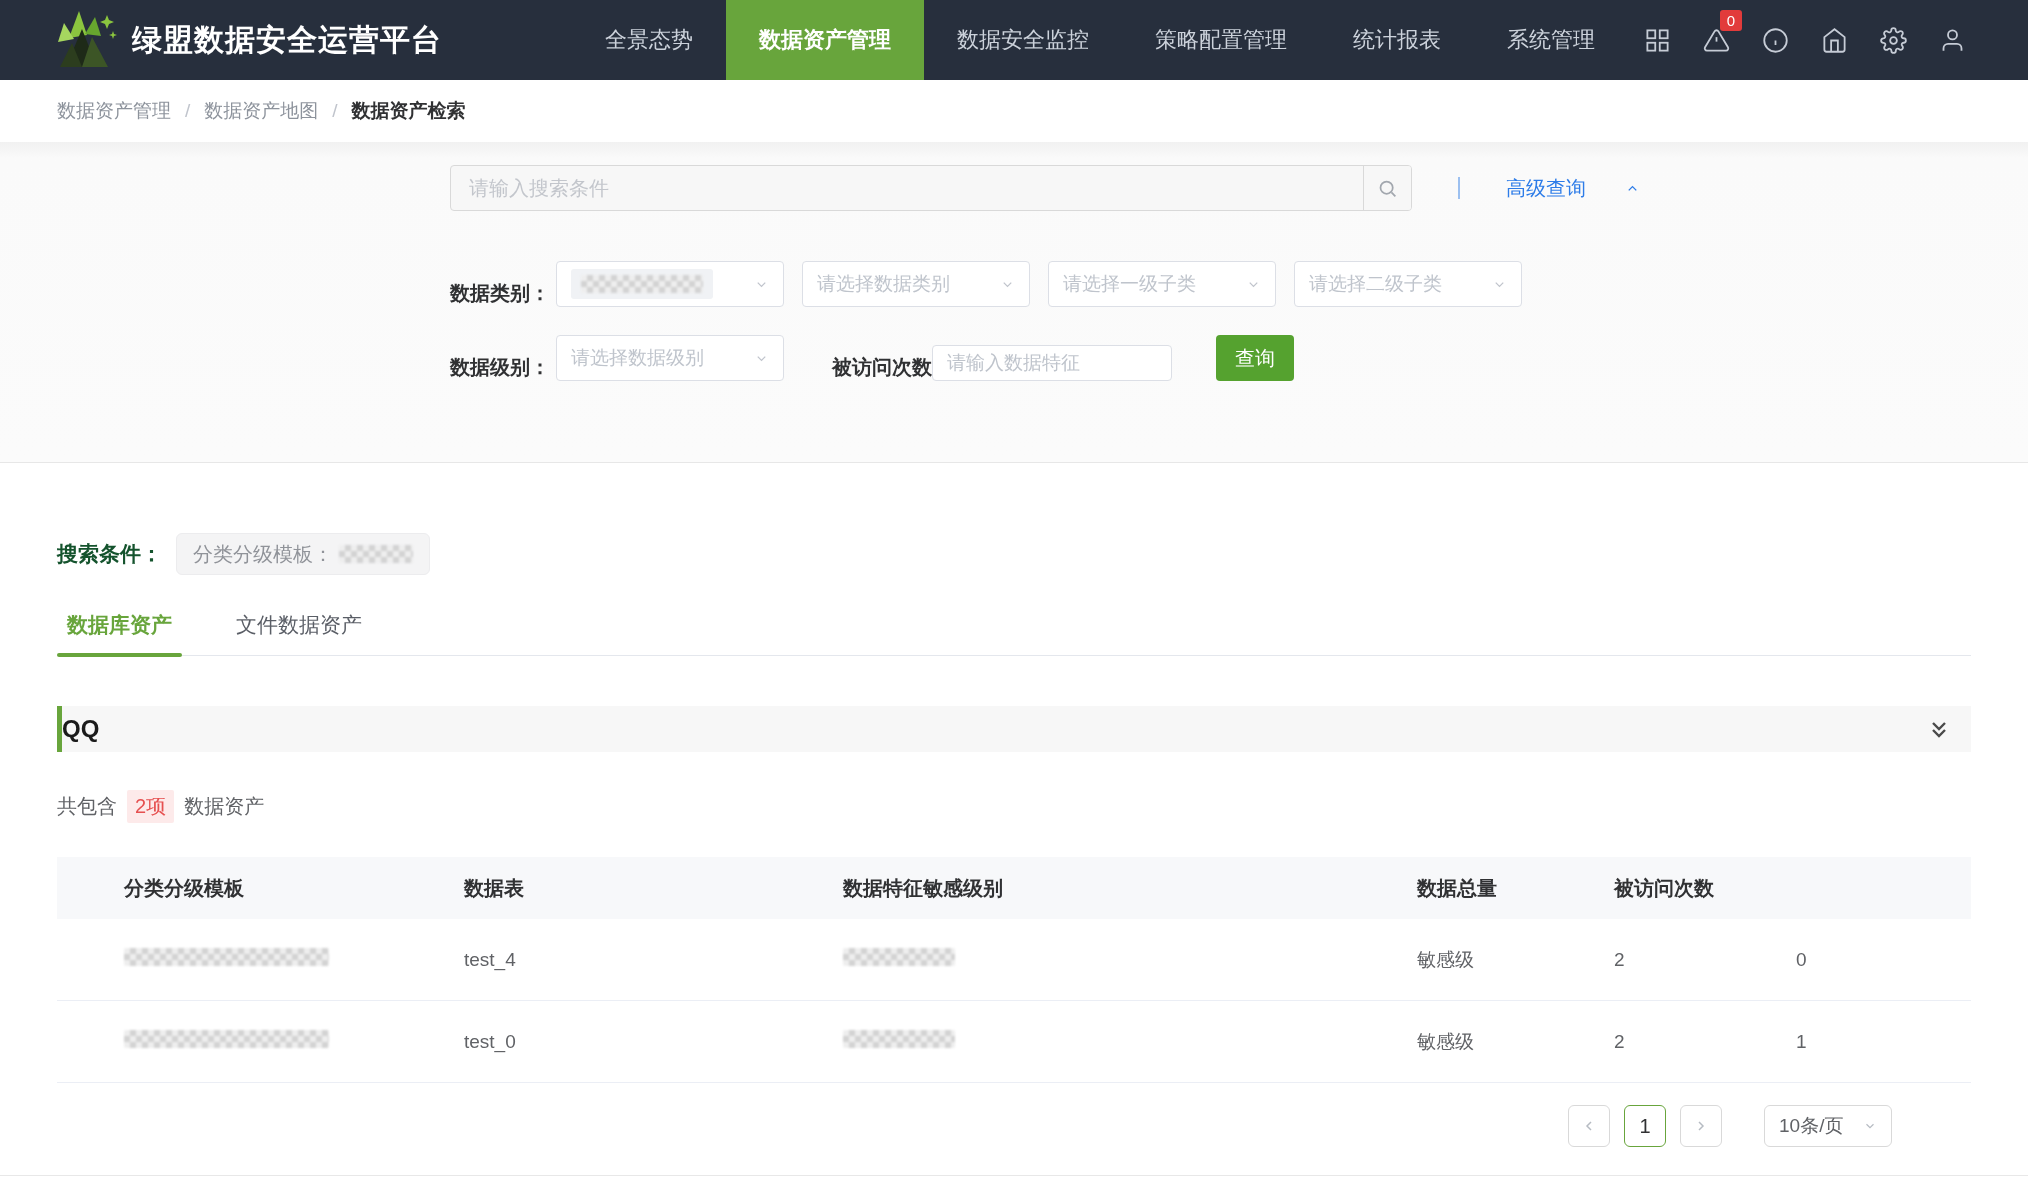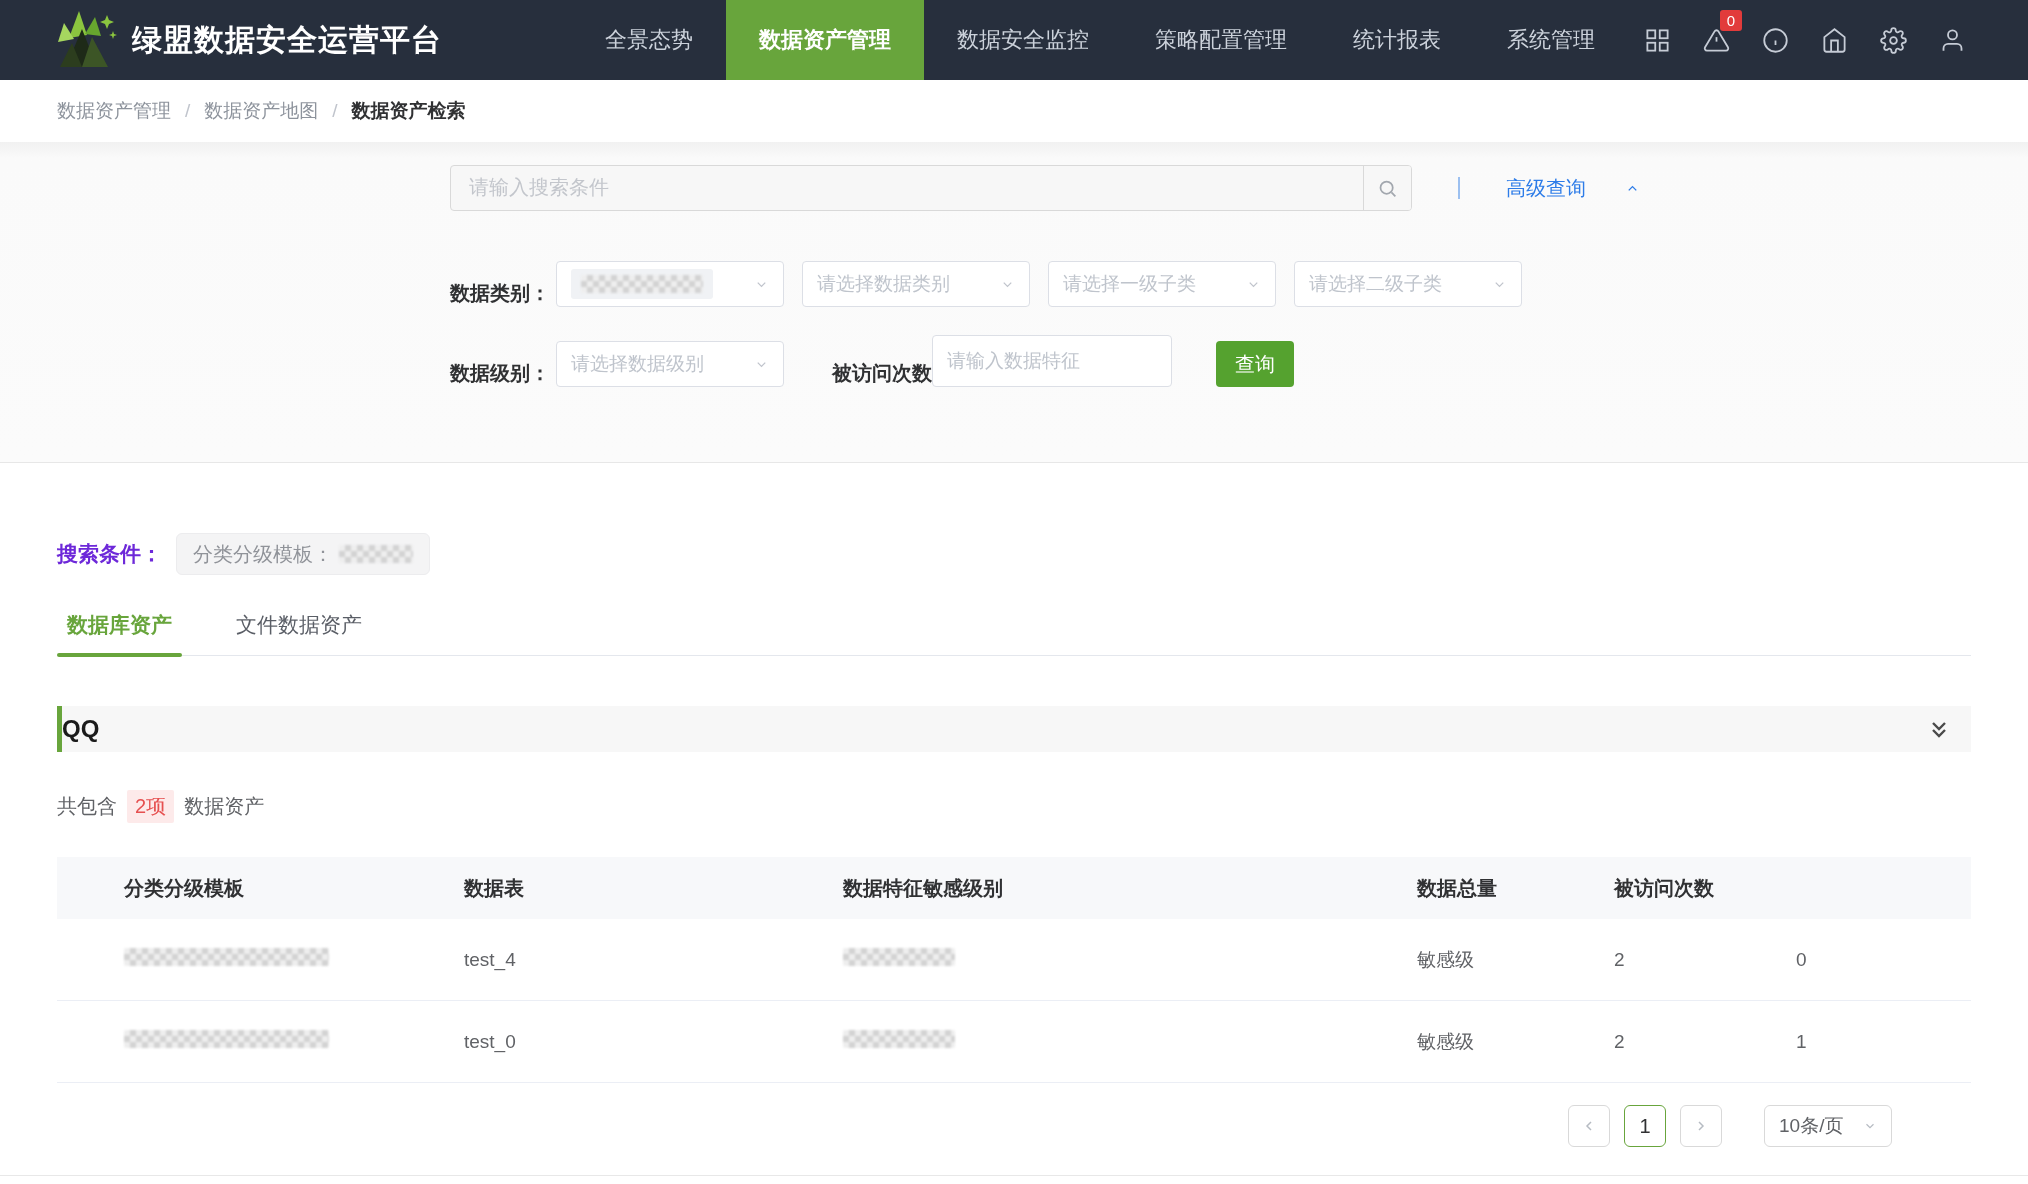--- a/index.html
+++ b/index.html
@@ -32,53 +32,53 @@
   .crumb { cursor:pointer; }
   .crumb-sep { margin:0 14px; color:#c0c4cc; }
   .crumb.current { color:#303133; font-weight:bold; cursor:default; }
 
   
   .search-panel { height:321px; background:linear-gradient(180deg,#f1f1f1 0,#fafafa 16px,#fbfbfb 100%);
     border-bottom:1px solid #e7e7e7; padding:23px 0 0 450px; }
   .search-row { display:flex; align-items:center; }
   .search-input-group { display:flex; width:962px; height:46px; border:1px solid #d9d9d9; border-radius:4px; background:#f7f7f7; overflow:hidden; }
   .search-input { flex:1; border:none; outline:none; background:transparent; padding:0 18px; font-size:20px; color:#333;
-    font-family:Liberation Mono, monospace; }
+    font-family:Liberation Serif, serif; }
   .search-input::placeholder { color:#c3c6cc; }
   .search-btn { width:48px; display:flex; align-items:center; justify-content:center; border-left:1px solid #d9d9d9; cursor:pointer; background:#f7f7f7; }
   .search-btn svg { width:21px; height:21px; stroke:#a2a7ae; fill:none; stroke-width:2; }
   .advanced { display:flex; align-items:center; margin-left:46px; color:var(--link_blue); font-size:20px; cursor:pointer;gap:34px; }
   .advanced .vbar { width:2px; height:22px; background:#9cc0f0; margin-right:12px; }
   .advanced svg { width:15px; height:15px; stroke:var(--link_blue); fill:none; stroke-width:2.2; margin-left:5px; }
 
   .filter-row { display:flex; align-items:flex-end; }
   .filter-row.r1 { margin-top:50px; }
   .filter-row.r2 { margin-top:28px; }
   .f-label { width:106px; font-size:20px; font-weight:600; color:#303133; white-space:nowrap; }
   .sel { width:228px; height:46px; background:#fff; border:1px solid #dcdfe6; border-radius:4px;
     display:flex; align-items:center; justify-content:space-between; padding:0 14px; margin-right:18px; cursor:pointer; }
   .sel .ph { color:#bfc4cc; font-size:19px; white-space:nowrap; }
   .sel svg { width:15px; height:15px; stroke:#c0c4cc; fill:none; stroke-width:2; flex:none; }
   .sel-tag { background:#f0f2f5; border-radius:3px; height:30px; display:flex; align-items:center; padding:0 10px; }
-  .txt-input { width:240px; height:52px; background:#fff; border:1px solid #dcdfe6; border-radius:4px;
+  .txt-input { width:240px; height:36px; background:#fff; border:1px solid #dcdfe6; border-radius:4px;
     padding:0 14px; font-size:19px; outline:none; font-family:"Liberation Sans","DejaVu Sans",sans-serif; }
   .txt-input::placeholder { color:#bfc4cc; }
   .lbl2 { width:100px; margin-left:30px; }
   .query-btn { width:78px; height:46px; margin-left:44px; background:var(--button_green); border:none; border-radius:4px;
     color:#fff; font-size:20px; cursor:pointer; font-family:"Liberation Sans","DejaVu Sans",sans-serif; }
 
   
   .mosaic { display:inline-block; height:18px; border-radius:2px;
     background-image:linear-gradient(45deg,#d3d3d3 25%,transparent 25%,transparent 75%,#d3d3d3 75%),
                      linear-gradient(45deg,#d3d3d3 25%,#eeeeee 25%,#eeeeee 75%,#d3d3d3 75%);
     background-size:12px 12px; background-position:0 0,6px 6px; filter:blur(1.3px); }
 
   
   .conditions { margin:70px 0 0 57px; display:flex; align-items:center; }
-  .cond-label { font-size:21px; font-weight:bold; color:#6d28d9; margin-right:14px; white-space:nowrap; }
+  .cond-label { font-size:21px; font-weight:bold; color:#14532d; margin-right:14px; white-space:nowrap; }
   .cond-tag { background:#f4f4f5; border:1px solid #ececee; border-radius:6px; height:42px;
     display:flex; align-items:center; padding:0 16px; color:#909399; font-size:20px; }
   .cond-tag .mosaic { width:74px; margin-left:6px; }
 
   
   .tabs { margin:30px 57px 0; display:flex; gap:44px; border-bottom:1px solid #e4e7ed; }
   .tab { padding:6px 10px 16px; font-size:21px; color:#5a5e66; cursor:pointer; position:relative; white-space:nowrap; }
   .tab.active { color:var(--primary_green); font-weight:bold; }
   .tab.active::after { content:""; position:absolute; left:0; right:0; bottom:-2px; height:4px; background:var(--primary_green); border-radius:2px; }
 

